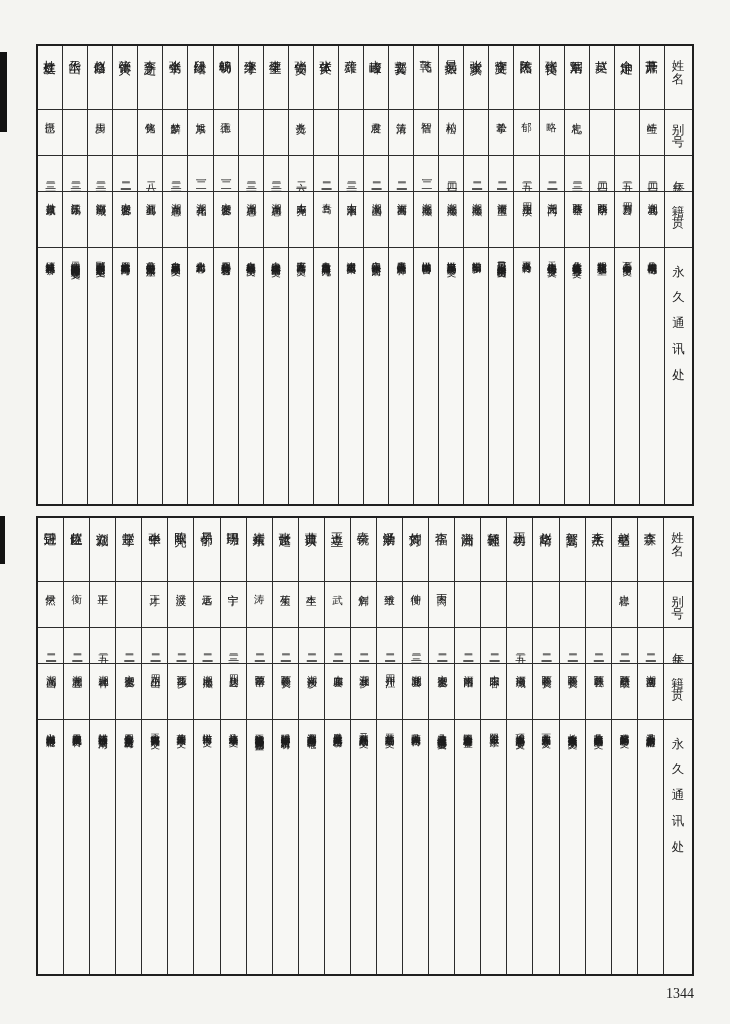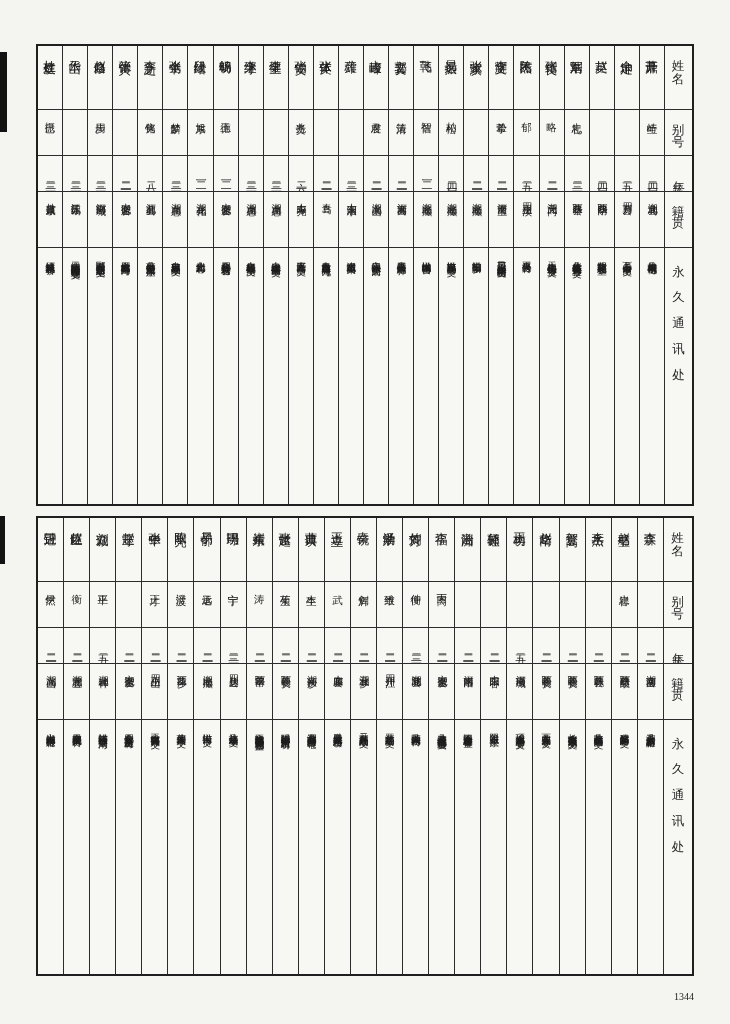--- a/index.html
+++ b/index.html
@@ -65,21 +65,21 @@
 
   .header-col .cell span { letter-spacing: 12px; font-size: 12.5px; }
   .header-col .cell.age span { letter-spacing: 3px; font-size: 12px; }
   .header-col .cell.address span { letter-spacing: 26px; max-height: 260px; font-size: 12.5px; }
 
   .page-number {
     position: absolute;
     right: 36px;
     bottom: 22px;
     font-family: "Liberation Serif", serif;
-    font-size: 10px;
+    font-size: 14px;
     color: #222;
   }
 </style>
 </head>
 <body>
 
 <div class="page">
 
   <div class="scan-mark mark-a"></div>
   <div class="scan-mark mark-b"></div>

